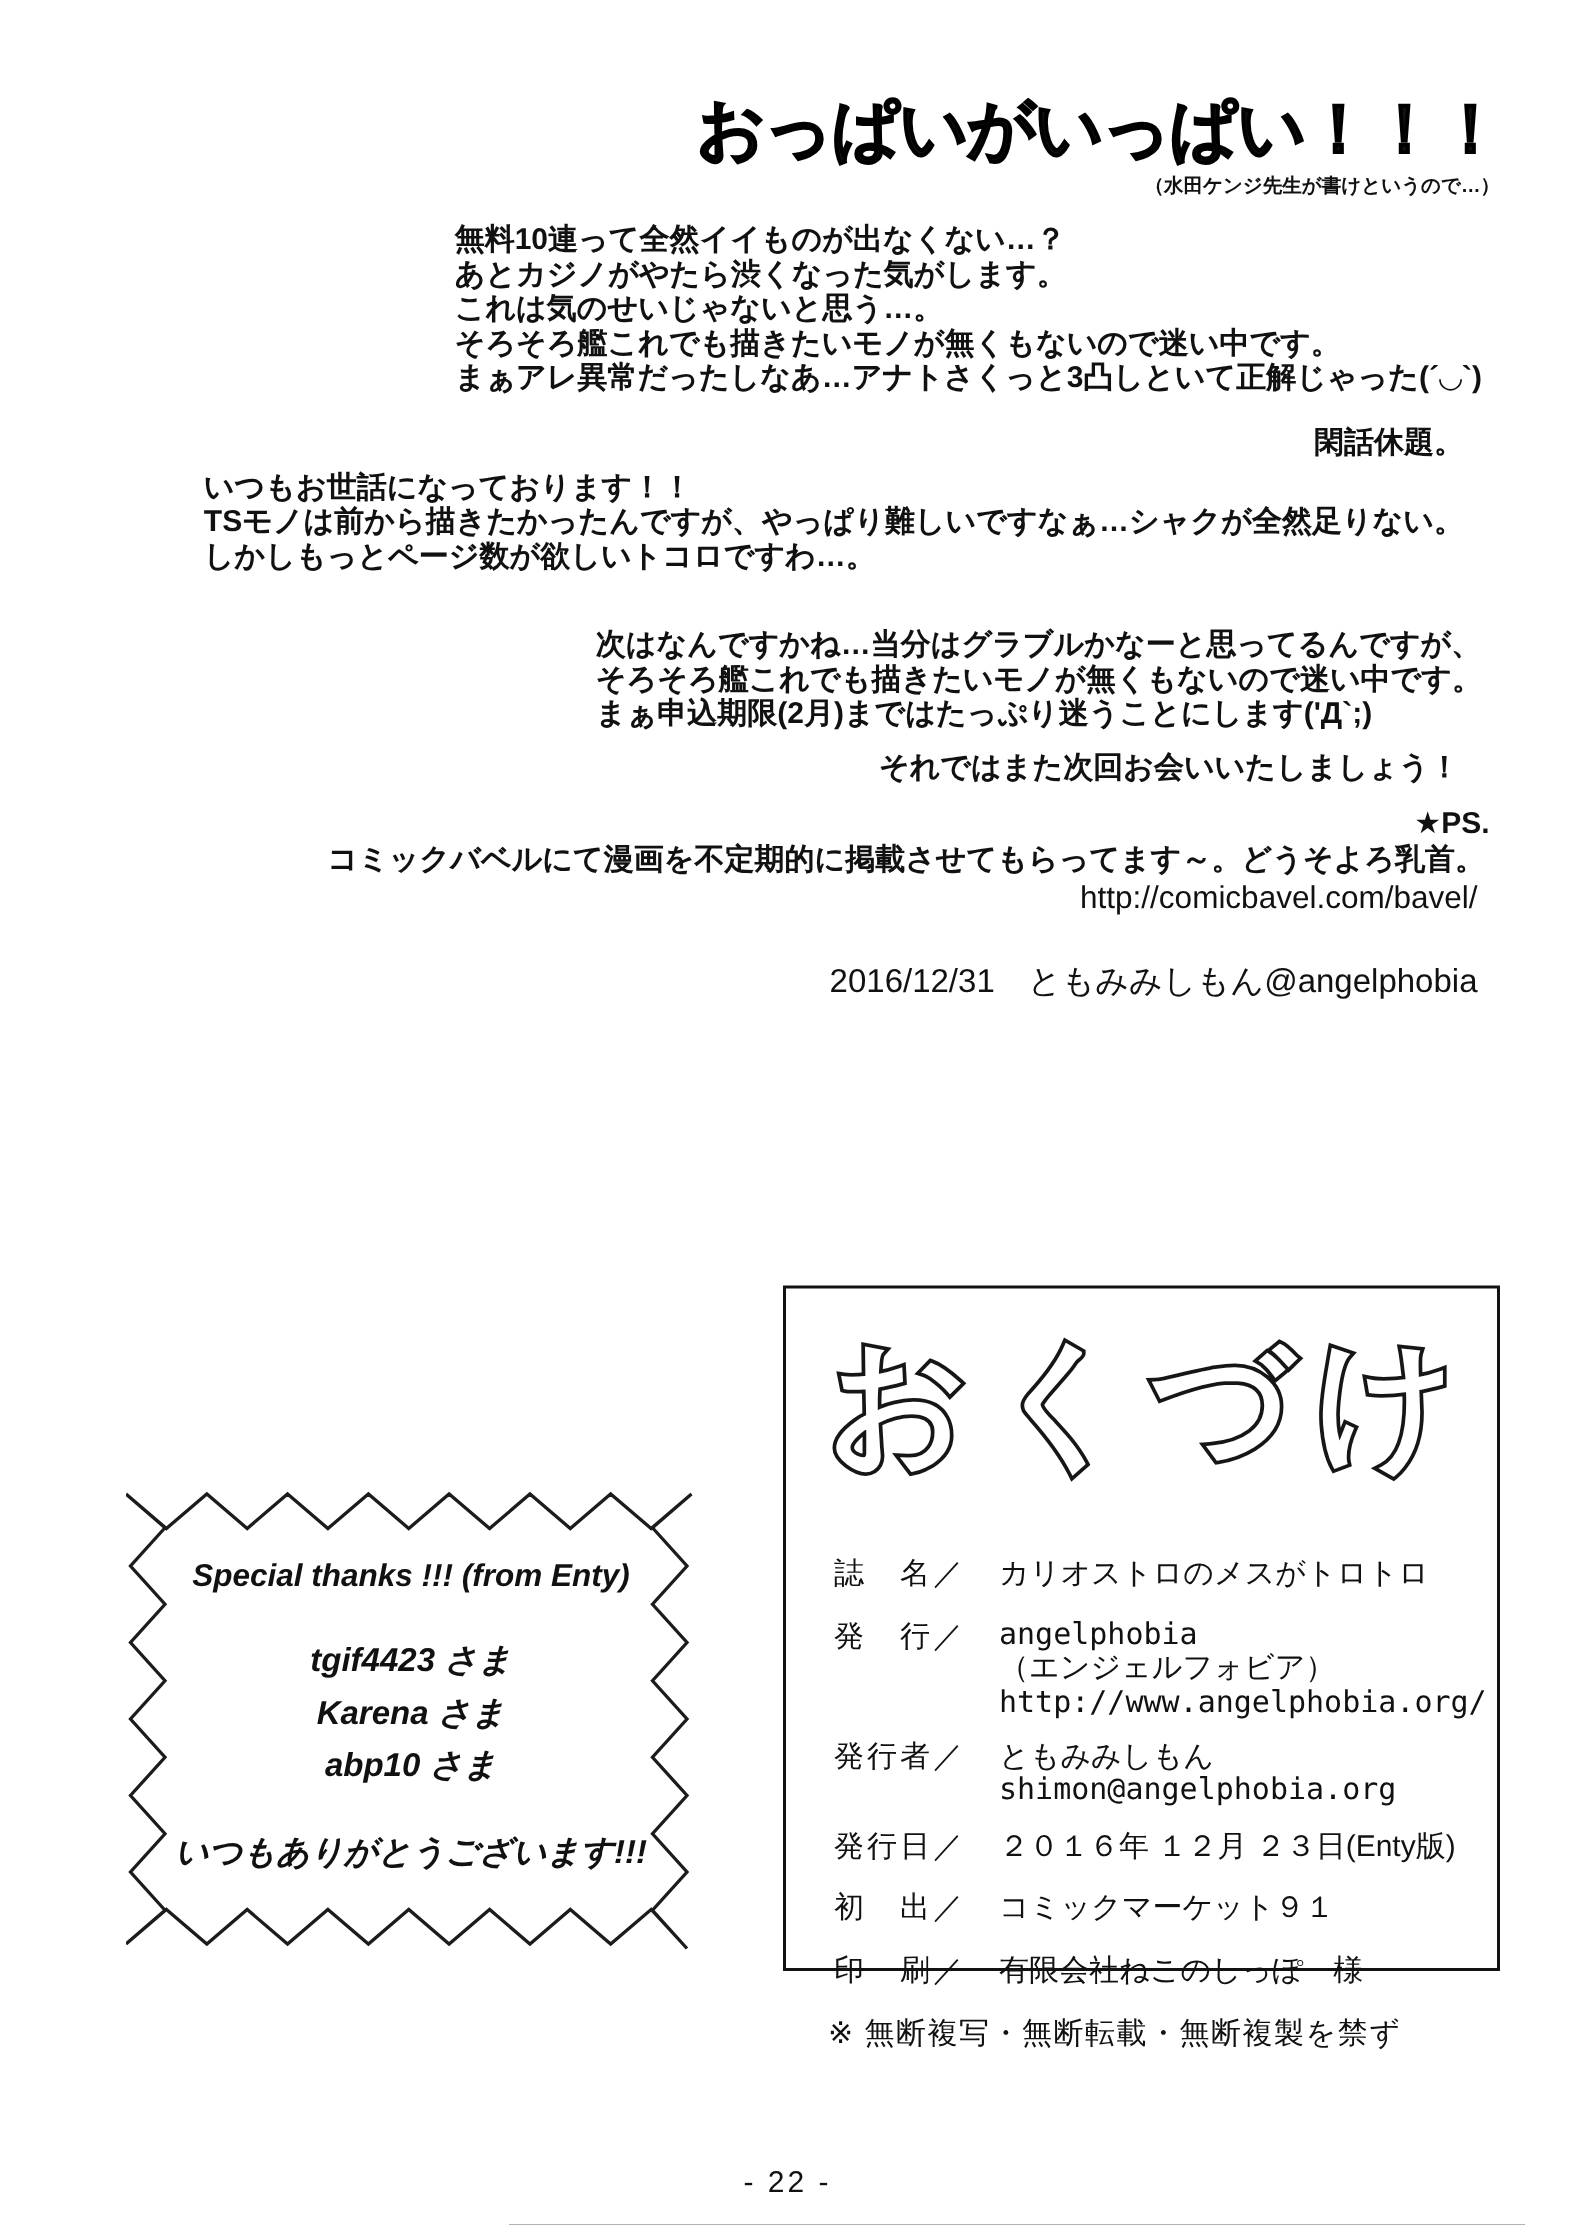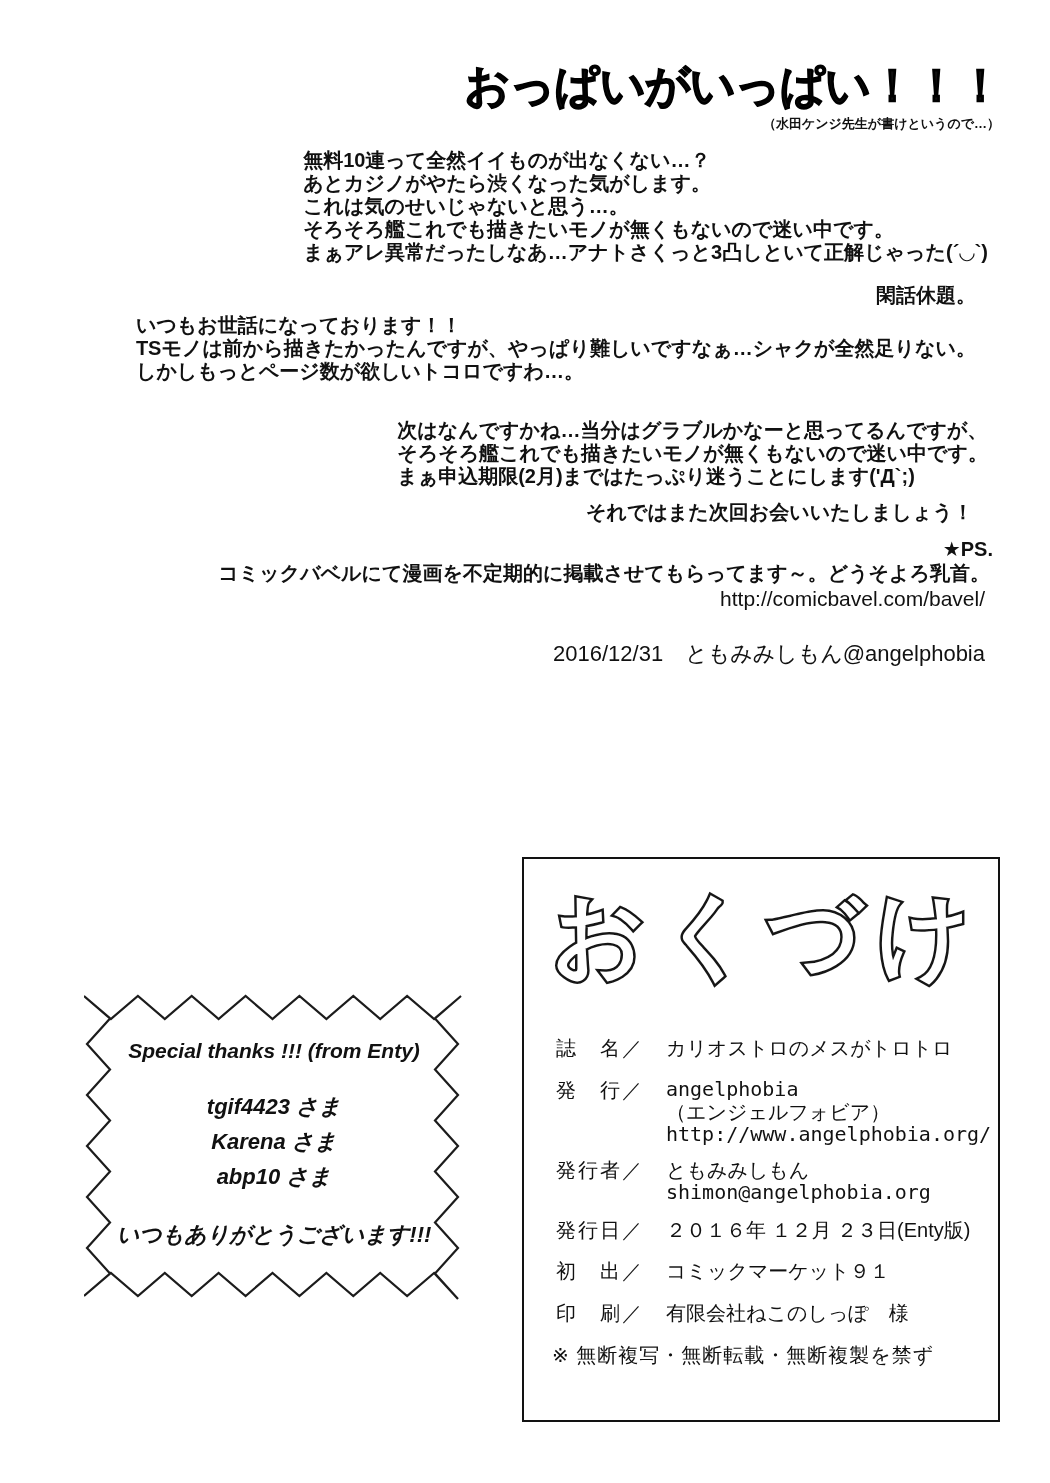--- a/index.html
+++ b/index.html
@@ -35,21 +35,21 @@
   
   .burst { left:84px; top:993px; width:380px; height:310px; }
   .burst svg { position:absolute; left:0; top:0; }
   .burst-content { position:relative; width:100%; text-align:center; font-weight:700;font-style:italic; }
   .thanks-heading { margin-top:46px; font-size:21px; letter-spacing:0px; }
   .thanks-names { margin-top:26px; font-size:22px; line-height:35px; }
   .thanks-message { margin-top:26px; font-size:22px; }
 
   
   .colophon {
-    left:522px; top:857px; width:478px; height:565px;
+    left:522px; top:857px; width:478px; height:457px;
     border:2.5px solid #121212;
     box-sizing:border-box;
   }
   .colophon-title {
     position:absolute; left:28px; top:14px; width:420px;
     font-size:92px; font-weight:700; letter-spacing:14px;
     color:#ffffff;
     -webkit-text-stroke:5px #161616;
     paint-order:stroke fill;
     white-space:nowrap;
@@ -148,14 +148,15 @@
     </div>
 
     <div class="crow" style="top:441px;">
       <span class="clabel">印　刷／</span>
       <span class="cvalue">有限会社ねこのしっぽ　様</span>
     </div>
 
     <div class="cnote" style="top:483px;">※ 無断複写・無断転載・無断複製を禁ず</div>
   </div>
 
+  <div class="abs page-number">- 22 -</div>
 
 </div>
 
 </body></html>

